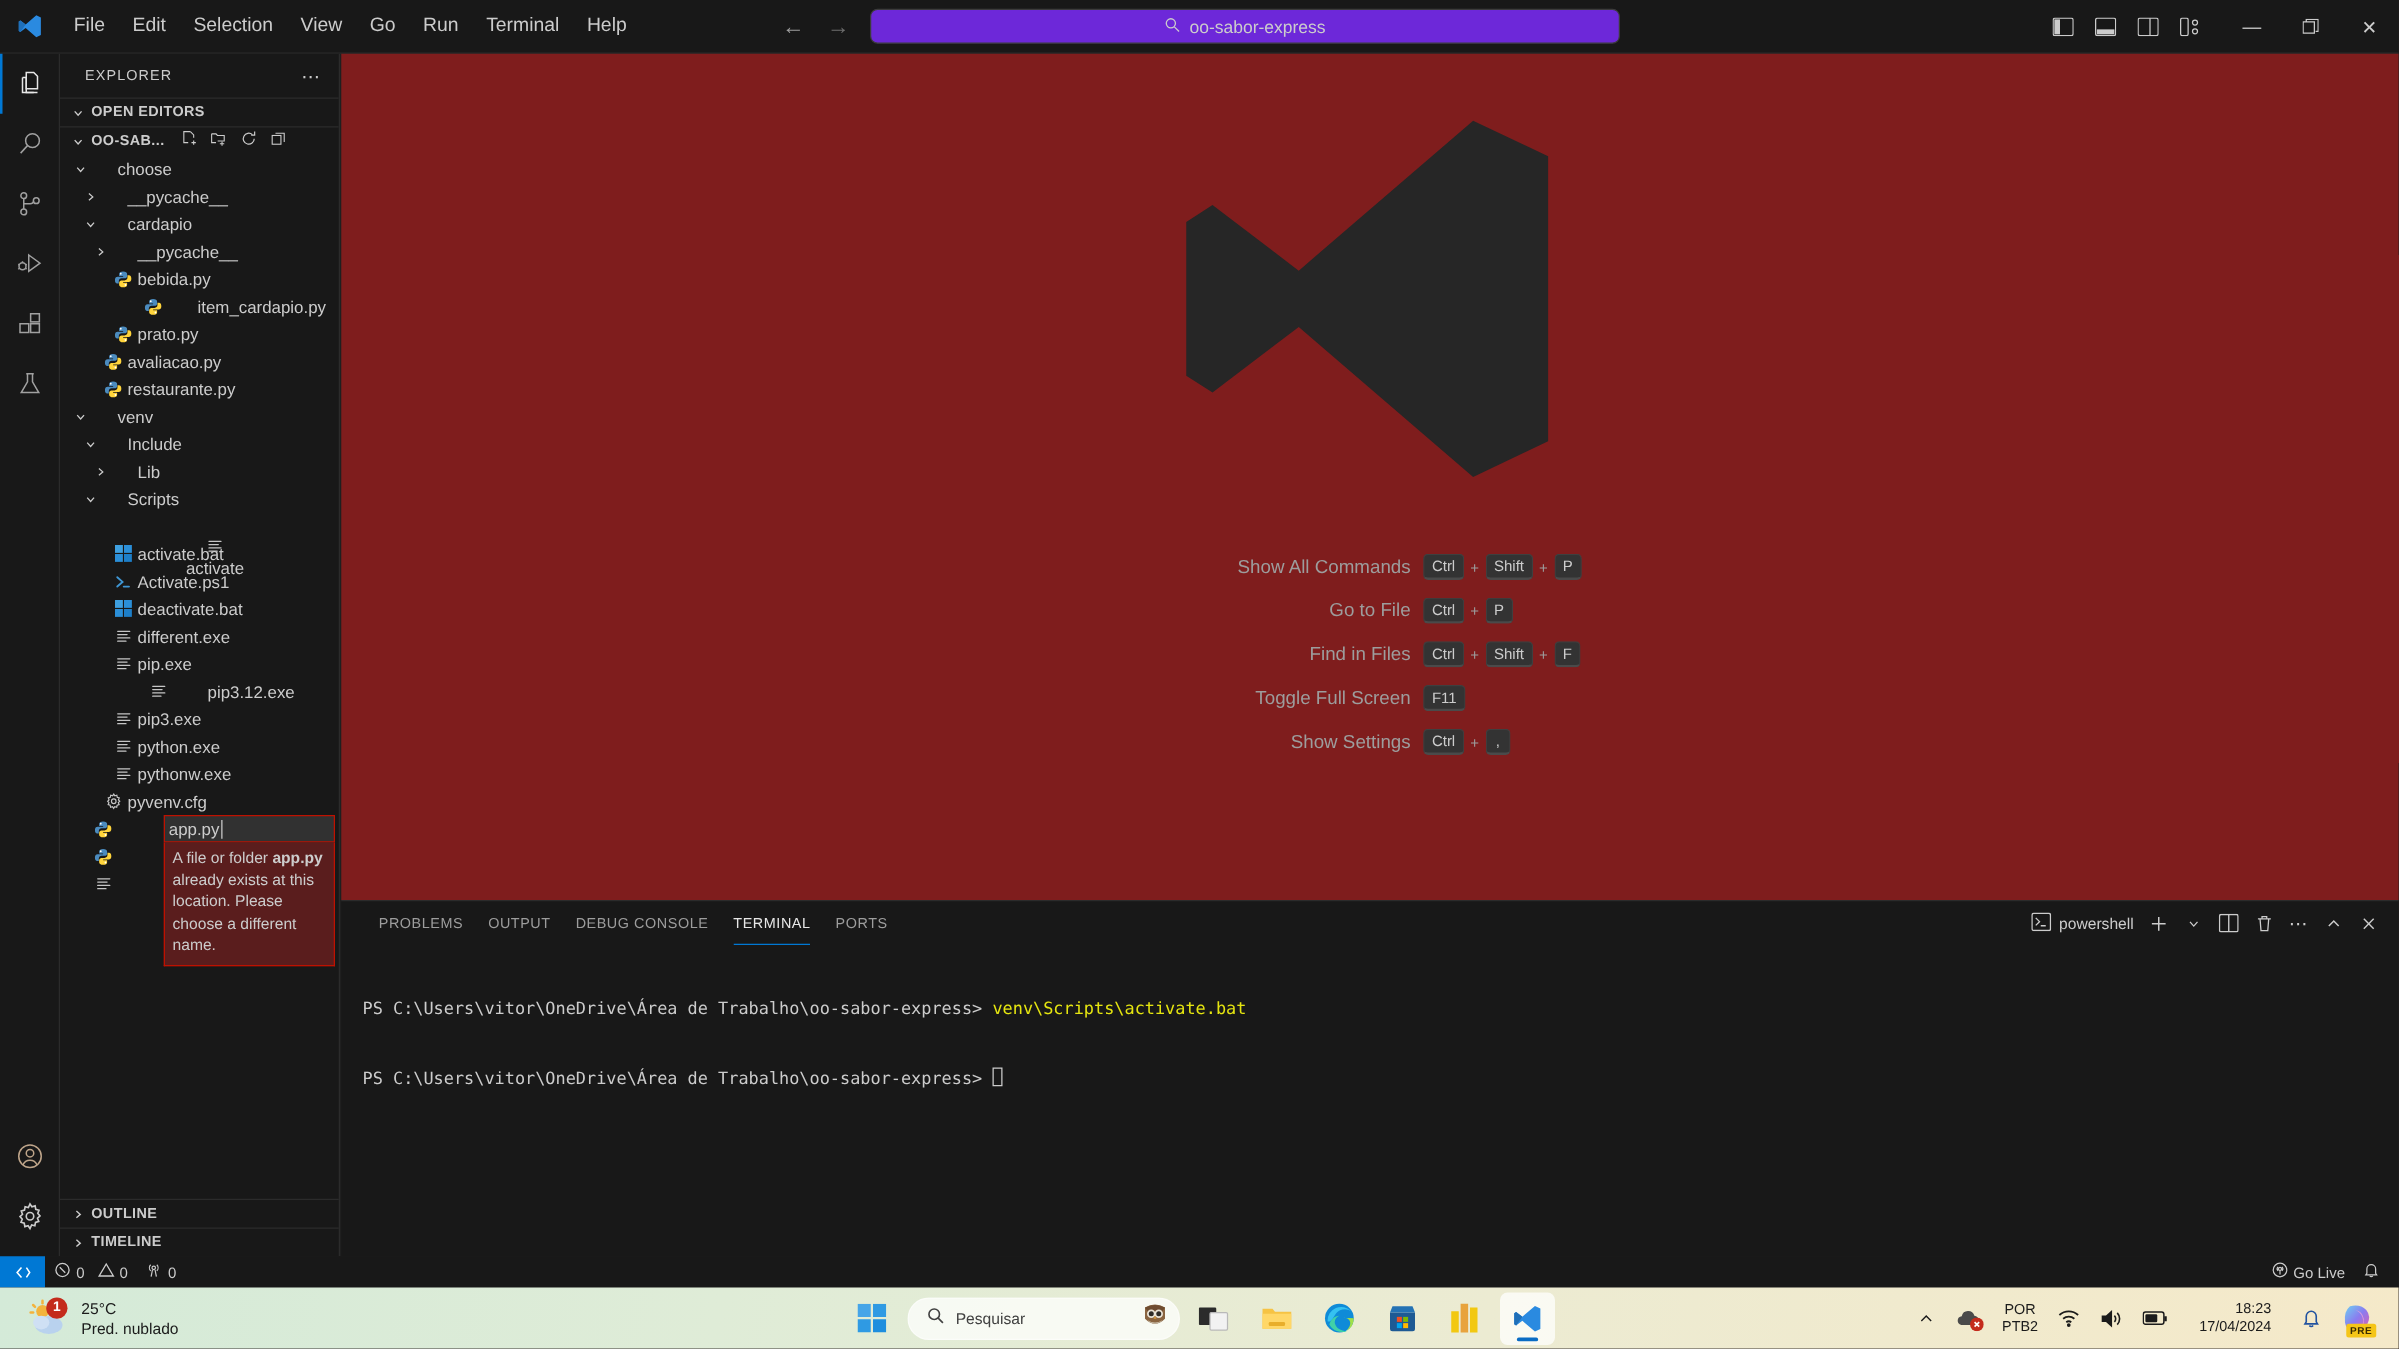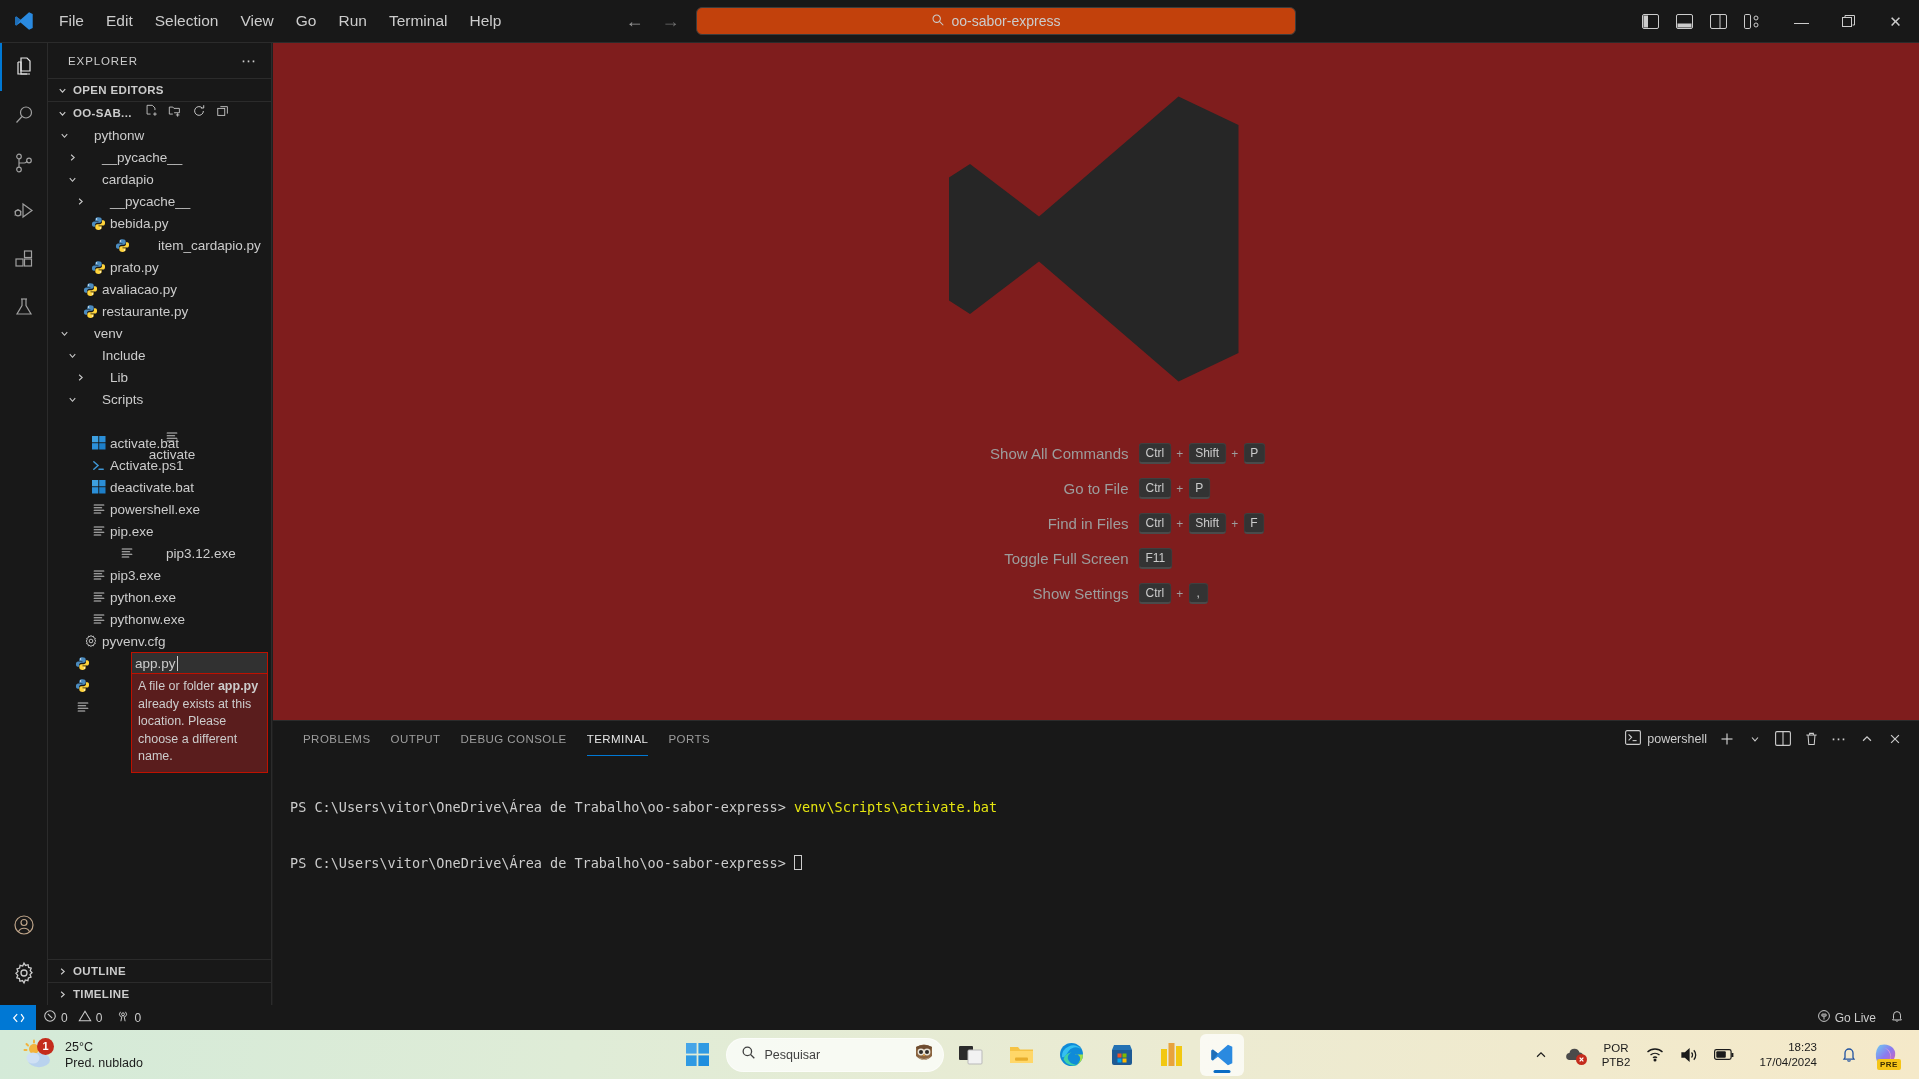--- a/index.html
+++ b/index.html
@@ -22,21 +22,21 @@
   .menu { display: flex; align-items: center; gap: 0; }
   .menu-item {
     color: #cccccc; font-size: 15.5px; padding: 4px 11px; border-radius: 4px;
     cursor: default; white-space: nowrap;
   }
   .tb-center { position: absolute; left: 50%; transform: translateX(-50%);
     display: flex; align-items: center; gap: 14px; }
   .navbtn { color: #9d9d9d; font-size: 18px; width: 22px; text-align: center; cursor: default; }
   .navbtn.dim { color: #6e6e6e; }
   .qinput {
-    width: 600px; height: 28px; background: #c2410c; border: 1px solid #3c3c3c;
+    width: 600px; height: 28px; background: #6d28d9; border: 1px solid #3c3c3c;
     border-radius: 6px; display: flex; align-items: center; justify-content: center;
     gap: 7px; color: #cccccc; font-size: 14px;
   }
   .tb-right { position: absolute; right: 0; top: 0; height: 43px; display: flex; align-items: center; }
   .layout-icons { display: flex; align-items: center; gap: 14px; padding-right: 16px; }
   .lbtn { width: 20px; height: 20px; display: flex; align-items: center; justify-content: center; cursor: default; }
   .wctl { width: 47px; height: 43px; display: flex; align-items: center; justify-content: center;
     color: #cccccc; font-size: 15px; cursor: default; }
 
   
@@ -397,21 +397,21 @@
     </div>
 
     <div class="tree" id="tree">
         <div class="row" style="padding-left: 8px;">
           <span class="twisty">
             <svg width="11" height="11" viewBox="0 0 16 16" fill="none" stroke="#cccccc" stroke-width="1.5">
               <polyline points="4,6 8,10.5 12,6"></polyline>
             </svg>
           </span>
           <span class="ficon"></span>
-          <span class="fname">pythonw</span>
+          <span class="fname">choose</span>
         </div>
         <div class="row" style="padding-left: 16px;">
           <span class="twisty">
             <svg width="11" height="11" viewBox="0 0 16 16" fill="none" stroke="#cccccc" stroke-width="1.5">
               <polyline points="6,4 10.5,8 6,12"></polyline>
             </svg>
           </span>
           <span class="ficon"></span>
           <span class="fname">__pycache__</span>
         </div>
@@ -578,21 +578,21 @@
         <div class="row" style="padding-left: 24px;">
           <span class="twisty"></span>
           <span class="ficon">
             <svg width="14" height="14" viewBox="0 0 16 16" stroke="#c5c5c5" stroke-width="1.25" stroke-linecap="round">
               <line x1="2.5" y1="3.5" x2="13.5" y2="3.5"></line>
               <line x1="2.5" y1="6.5" x2="11" y2="6.5"></line>
               <line x1="2.5" y1="9.5" x2="13.5" y2="9.5"></line>
               <line x1="2.5" y1="12.5" x2="10" y2="12.5"></line>
             </svg>
           </span>
-          <span class="fname">powershell.exe</span>
+          <span class="fname">different.exe</span>
         </div>
         <div class="row" style="padding-left: 24px;">
           <span class="twisty"></span>
           <span class="ficon">
             <svg width="14" height="14" viewBox="0 0 16 16" stroke="#c5c5c5" stroke-width="1.25" stroke-linecap="round">
               <line x1="2.5" y1="3.5" x2="13.5" y2="3.5"></line>
               <line x1="2.5" y1="6.5" x2="11" y2="6.5"></line>
               <line x1="2.5" y1="9.5" x2="13.5" y2="9.5"></line>
               <line x1="2.5" y1="12.5" x2="10" y2="12.5"></line>
             </svg>

